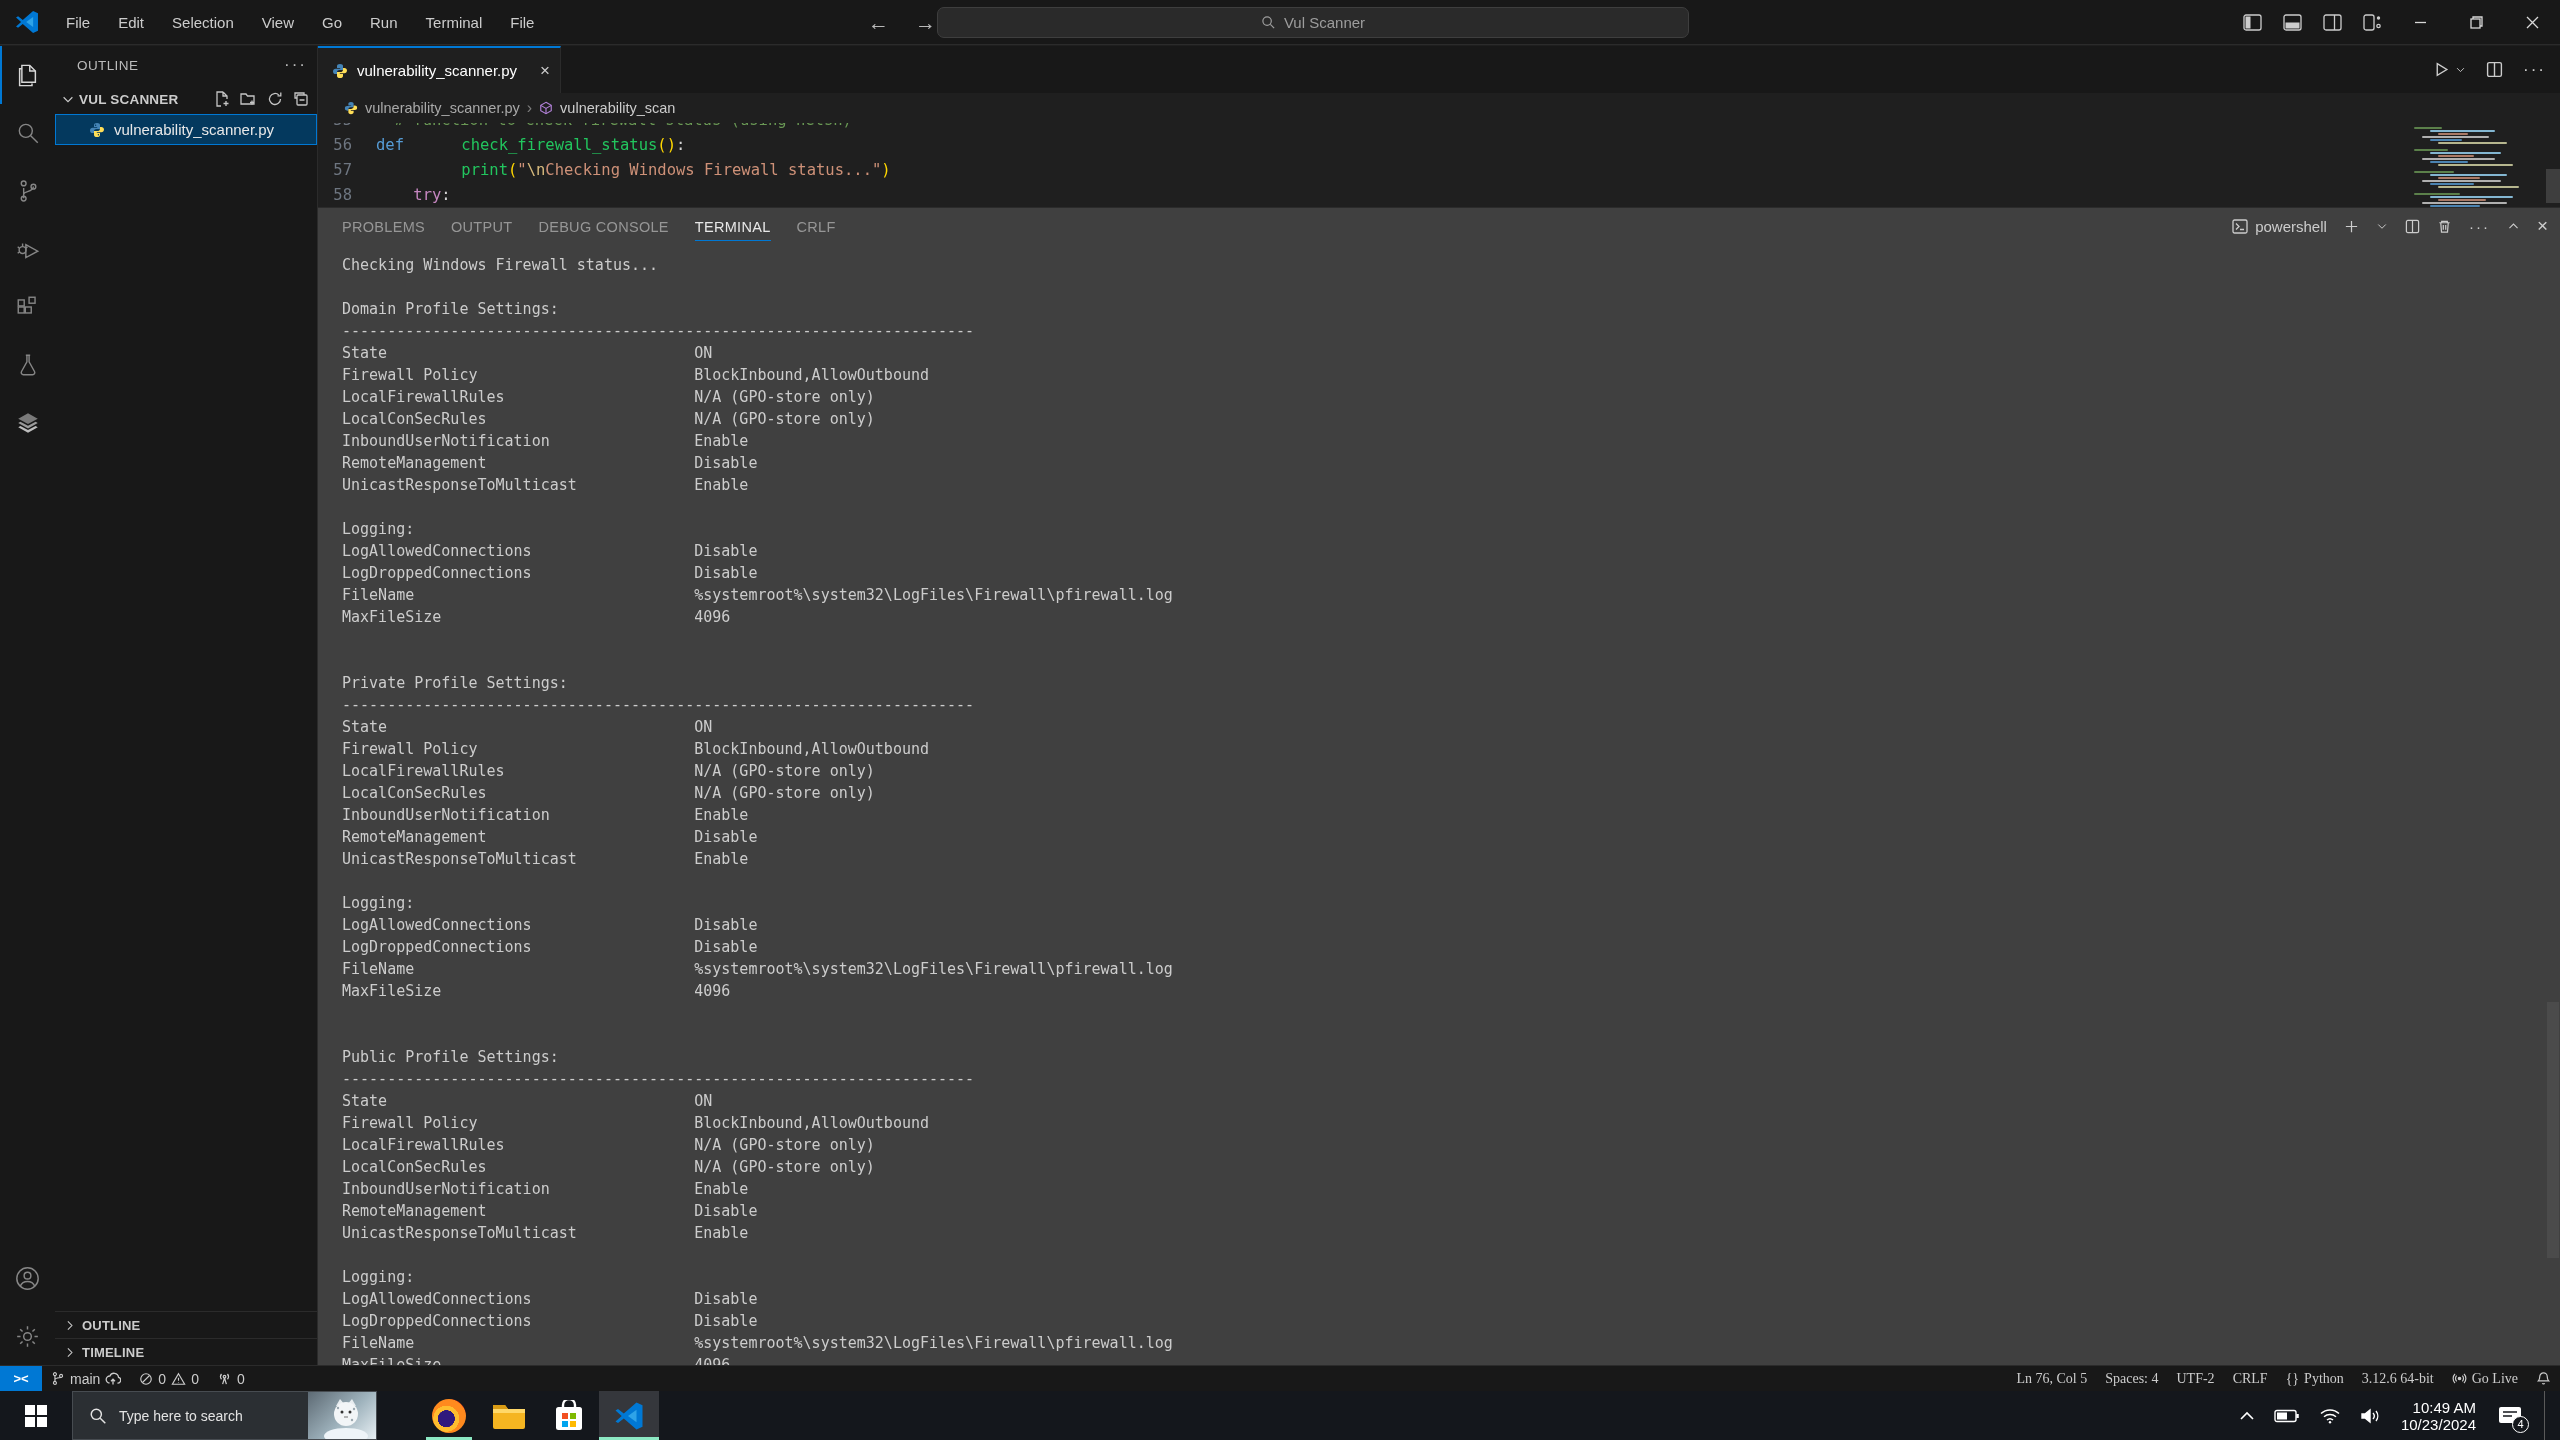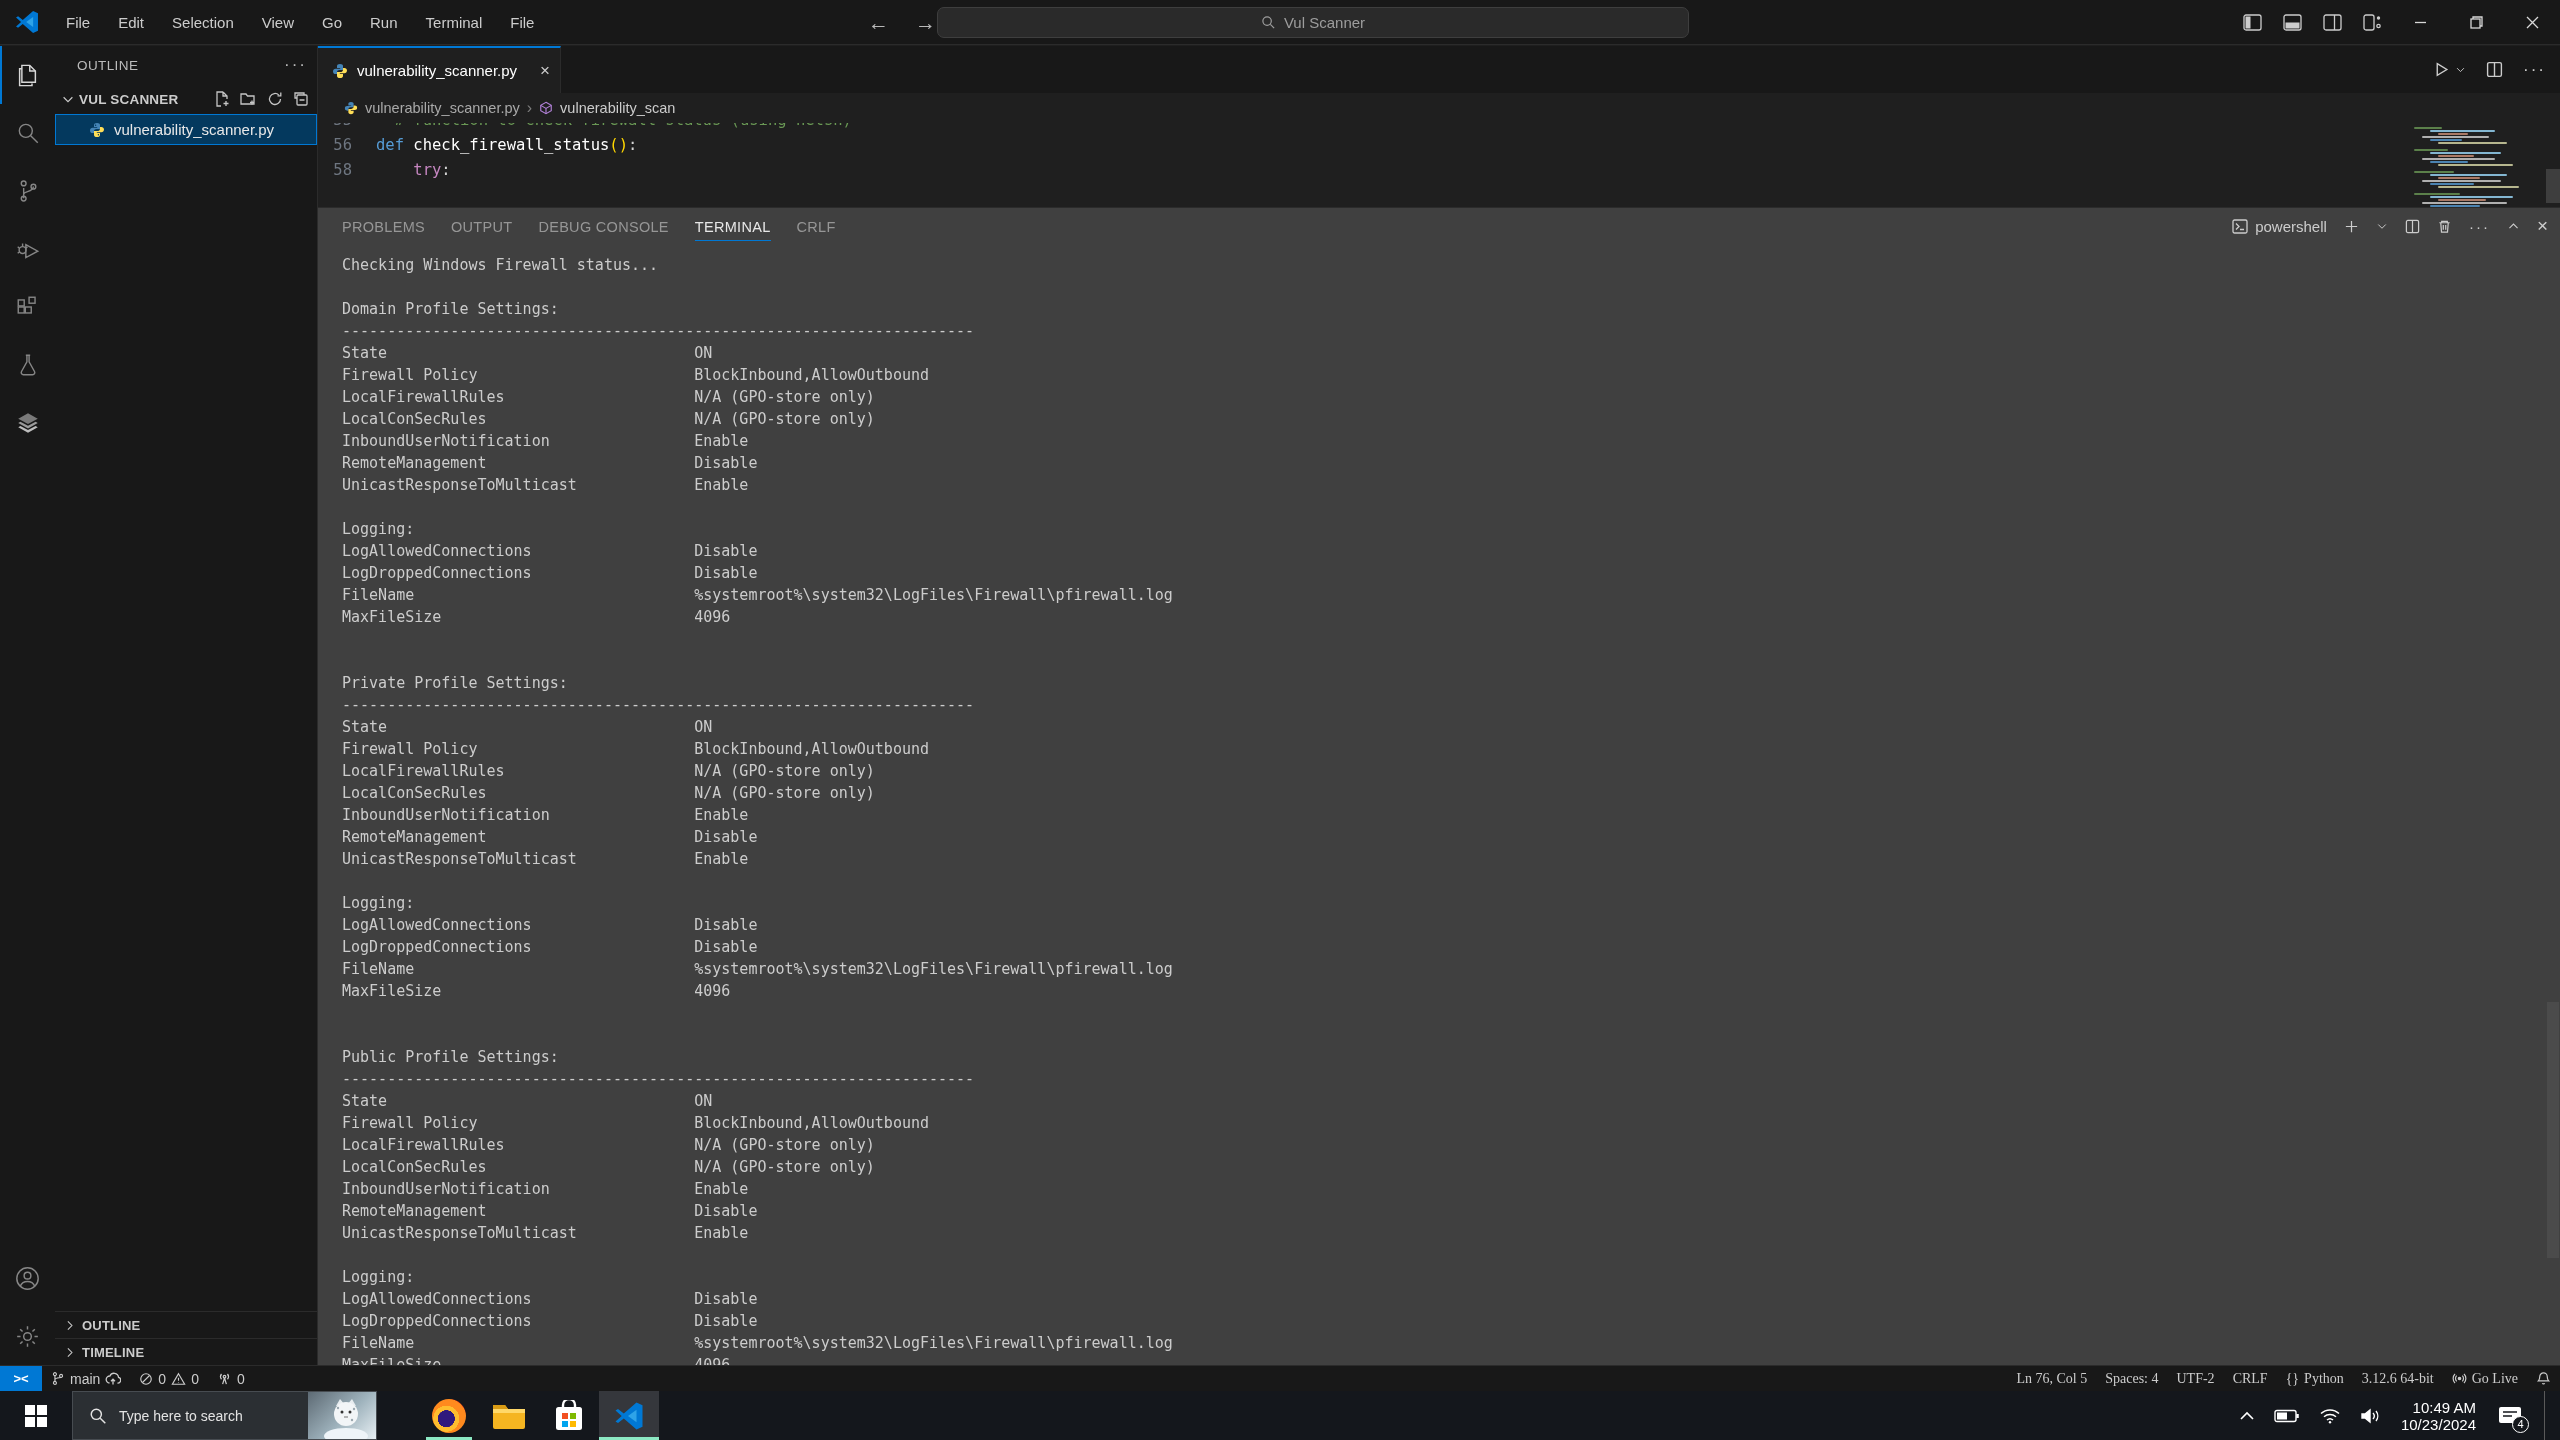--- a/index.html
+++ b/index.html
@@ -54,21 +54,21 @@
     display:flex; align-items:center; gap:9px; padding:0 10px 0 14px; font-size:15px; color:#ffffff; }
   .tab-close { margin-left:auto; color:#cccccc; font-size:17px; }
   .editor-actions { position:absolute; right:14px; top:0; height:47px; display:flex; align-items:center; gap:20px; color:#cccccc; }
   .breadcrumbs { height:30px; display:flex; align-items:center; gap:7px; padding-left:26px; font-size:14.5px; color:#a9a9a9; background:#1f1f1f; }
   .bc-sep { color:#7c7c7c; font-size:16px; }
 
   .code-area { height:84px; position:relative; overflow:hidden; background:#1f1f1f; }
   .code-scroll { position:absolute; left:0; top:-15px; right:150px; }
   .code-line { display:flex; white-space:pre; font-family:"DejaVu Sans Mono", monospace; font-size:15.5px; line-height:25px; color:#d4d4d4; }
   .lnum { width:58px; text-align:right; padding-right:24px; color:#6e7681; flex:none; }
-  .tok-comment { color:#6a9955; } .tok-kw { color:#569cd6; } .tok-fn { color:#ffffff; }
+  .tok-comment { color:#6a9955; } .tok-kw { color:#569cd6; } .tok-fn { color:#22c55e;margin-left:48px; }
   .tok-str { color:#ce9178; } .tok-esc { color:#d7ba7d; } .tok-ctrl { color:#c586c0; }
   .tok-brk { color:#ffd700; } .tok-plain { color:#d4d4d4; }
   .minimap { position:absolute; right:16px; top:4px; width:130px; }
   .mm-line { height:2px; margin-bottom:1px; border-radius:1px; }
   .editor-vscroll { position:absolute; right:0; top:46px; width:14px; height:34px; background:rgba(121,121,121,.35); }
 
   
   .panel { flex:1; background:#404040; border-top:1px solid #2b2b2b; display:flex; flex-direction:column; position:relative; min-height:0; }
   .panel-header { height:36px; display:flex; align-items:center; padding:0 12px 0 24px; }
   .panel-tabs { display:flex; gap:26px; font-size:14.5px; letter-spacing:.3px; color:#969696; }
@@ -336,20 +336,21 @@
         <svg width="14" height="14" viewBox="0 0 16 16" style="stroke:#b180d7; fill:none; stroke-width:1.3;">
             <path d="M8 1.5 14 5v6l-6 3.5L2 11V5z"></path>
             <path d="M2 5l6 3.5L14 5M8 8.5V14.5"></path>
           </svg>
         <span style="color:#cccccc;">vulnerability_scan</span>
       </div>
       <div class="code-area">
         <div class="code-scroll" id="code-scroll">
             <div class="code-line"><span class="lnum">55</span><span class="tok-plain">  </span><span class="tok-comment"># function to check firewall status (using netsh)</span></div>
             <div class="code-line"><span class="lnum">56</span><span class="tok-kw">def</span><span class="tok-plain"> </span><span class="tok-fn">check_firewall_status</span><span class="tok-brk">()</span><span class="tok-plain">:</span></div>
+            <div class="code-line"><span class="lnum">57</span><span class="tok-plain">    </span><span class="tok-fn">print</span><span class="tok-brk">(</span><span class="tok-str">"</span><span class="tok-esc">\n</span><span class="tok-str">Checking Windows Firewall status..."</span><span class="tok-brk">)</span></div>
             <div class="code-line"><span class="lnum">58</span><span class="tok-plain">    </span><span class="tok-ctrl">try</span><span class="tok-plain">:</span></div>
           </div>
         <div class="minimap" id="minimap">
             <div class="mm-line" style="margin-left: 0px; width: 28px; background: rgb(106, 153, 85); opacity: 0.8;"></div>
             <div class="mm-line" style="margin-left: 16px; width: 65px; background: rgb(156, 220, 254); opacity: 0.8;"></div>
             <div class="mm-line" style="margin-left: 24px; width: 30px; background: rgb(206, 145, 120); opacity: 0.8;"></div>
             <div class="mm-line" style="margin-left: 8px; width: 67px; background: rgb(212, 212, 212); opacity: 0.8;"></div>
             <div class="mm-line" style="margin-left: 16px; width: 32px; background: rgb(86, 156, 214); opacity: 0.8;"></div>
             <div class="mm-line" style="margin-left: 24px; width: 69px; background: rgb(220, 220, 170); opacity: 0.8; margin-bottom: 5px;"></div>
             <div class="mm-line" style="margin-left: 0px; width: 34px; background: rgb(106, 153, 85); opacity: 0.8;"></div>

